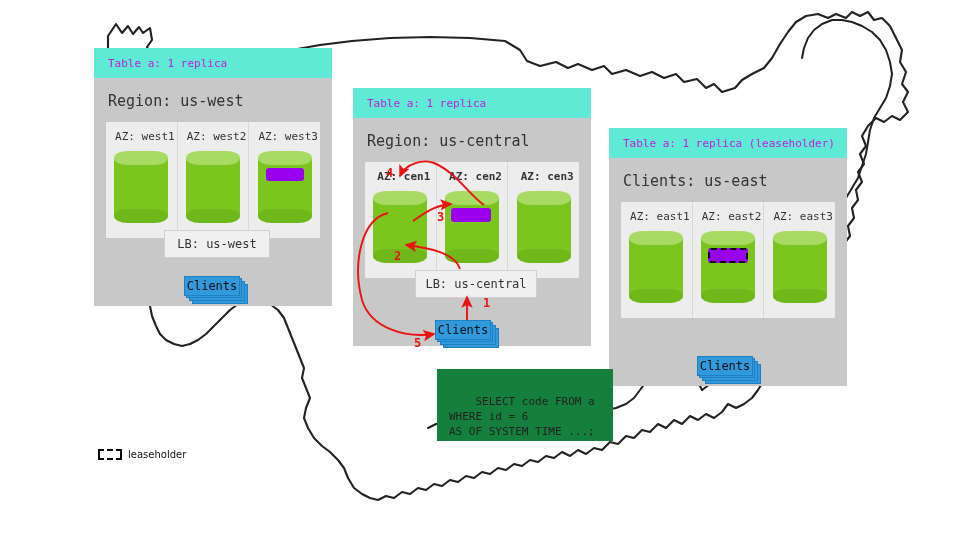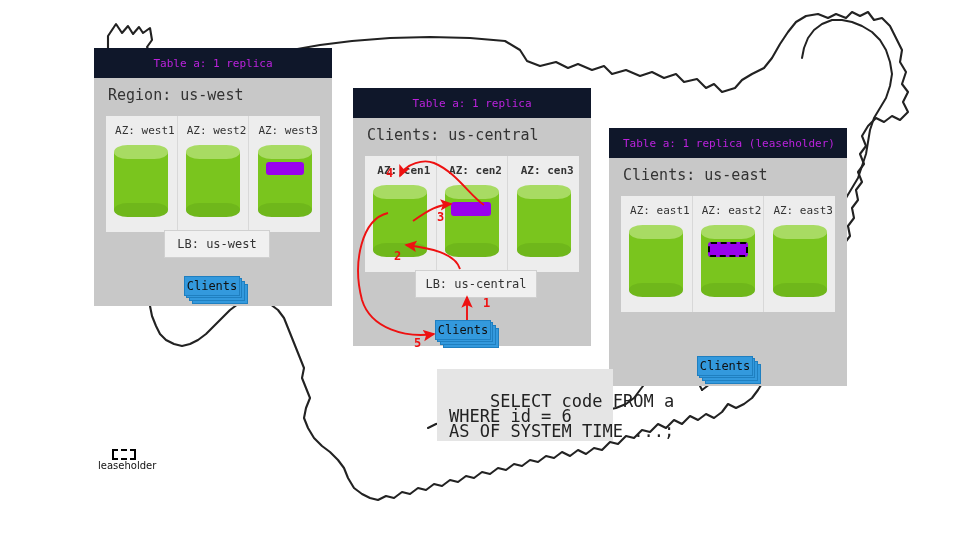--- a/index.html
+++ b/index.html
@@ -10,37 +10,36 @@
     font-family:"DejaVu Sans Mono","Liberation Mono",monospace;
   }
   #stage{position:absolute;left:0;top:0;width:960px;height:540px;}
 
   
   #usmap{position:absolute;left:0;top:0;width:960px;height:540px;}
 
   
   .region-card{position:absolute;}
   .card-header{
-    background:#0f172a;
+    background:#5eead4;
     color:#bb22dd;
     font-size:11px;
     padding:9px 14px 8px 14px;
     letter-spacing:0px;
     white-space:nowrap;
-    text-align:center;
   }
   .card-body{
     background:#c8c8c8;
     padding:0;
     position:relative;
   }
   .region-title{
     color:#333333;
     font-size:15px;
-    padding:8px 0 12px 14px;
+    padding:14px 0 12px 14px;
     white-space:nowrap;
   }
   .az-row{
     background:#ededed;
     margin:0 12px;
     display:flex;
   }
   .az-cell{
     flex:1 1 0;
     text-align:center;
@@ -107,37 +106,36 @@
     box-sizing:border-box;
     color:#111111;
     font-size:12px;
     display:flex;align-items:center;justify-content:center;
     white-space:nowrap;
   }
 
   
   .sql-box{
     position:absolute;
-    background:#e5e5e5;
+    background:#15803d;
     color:#222222;
-    font-size:17px;
+    font-size:11px;
     line-height:15px;
     padding:10px 12px;
     white-space:pre;
     z-index:6;
   }
 
   
   .legend{
     position:absolute;
     display:flex;align-items:center;
     font-size:10px;color:#111111;
     font-family:"DejaVu Sans","Liberation Sans",sans-serif;
     z-index:7;
-    flex-direction:column;
   }
   .legend .swatch{
     width:24px;height:11px;
     border:2px dashed #000000;
     box-sizing:border-box;
     margin-right:6px;
     background:transparent;
   }
 
   
@@ -250,21 +248,21 @@
       <div class="sheet" style="left:2px;top:2px;width:56px;height:20px;"></div>
       <div class="front" style="width:56px;height:20px;">
         <span>Clients</span>
       </div>
     </div>
   </div>
 
   <div class="region-card" style="left:353px;top:88px;width:238px;">
     <div class="card-header">Table a: 1 replica</div>
     <div class="card-body" style="height:228px;">
-      <div class="region-title">Clients: us-central</div>
+      <div class="region-title">Region: us-central</div>
       <div class="az-row" style="height:116px;font-weight:bold;">
         <div class="az-cell">
           <span class="az-label">AZ: cen1</span>
           <div class="cyl" style="width:54px;height:72px;">
             <div class="side" style="top:7px;bottom:7px;"></div>
             <div class="bot" style="height:14px;"></div>
             <div class="top" style="height:14px;"></div>
           </div>
         </div>
         <div class="az-cell">

